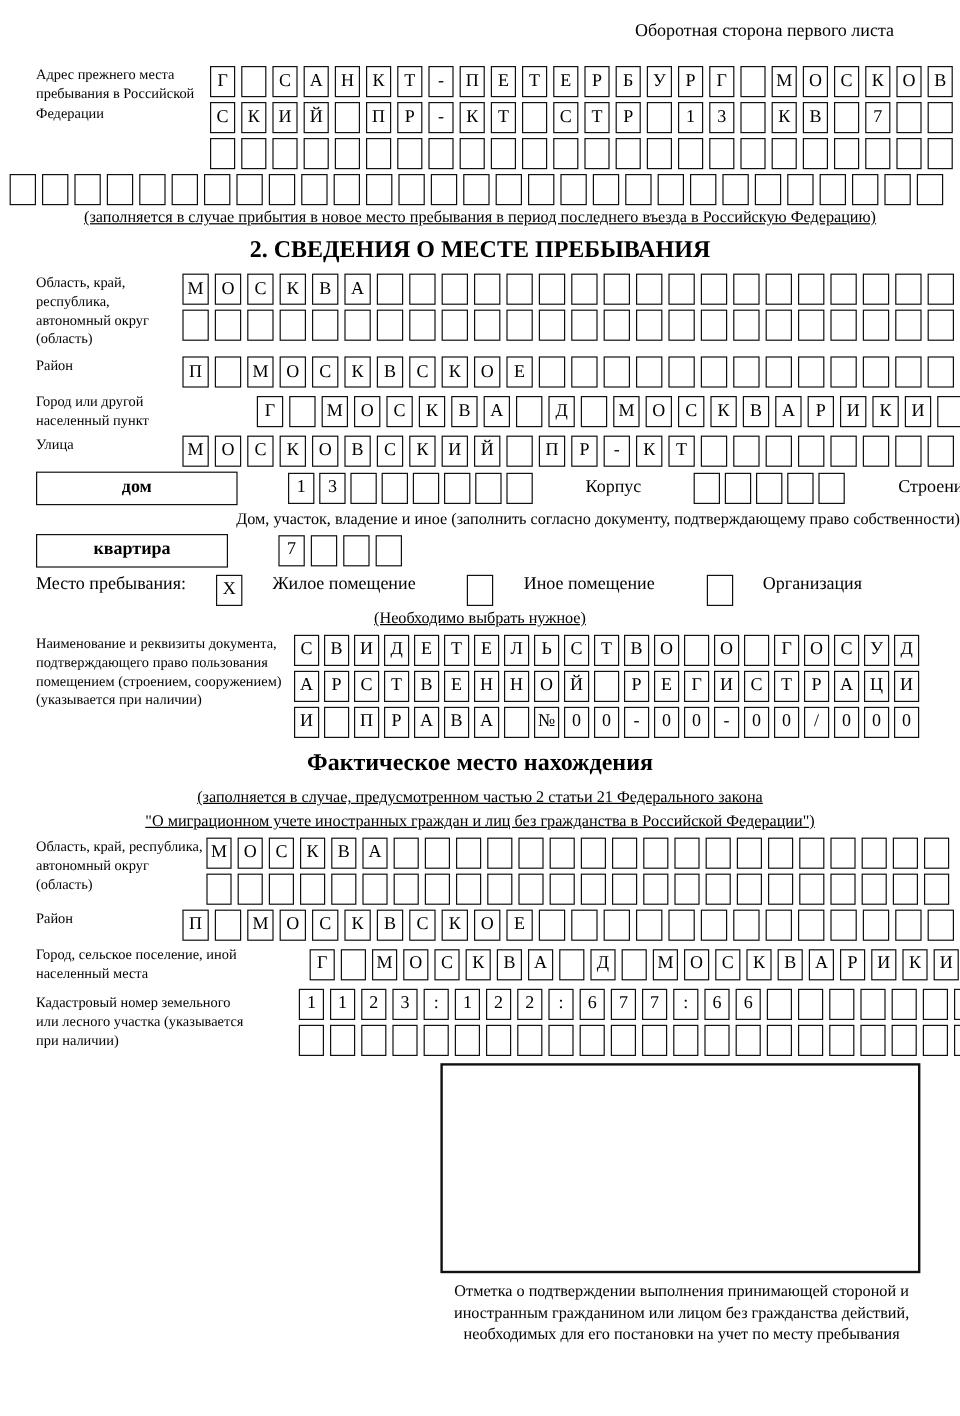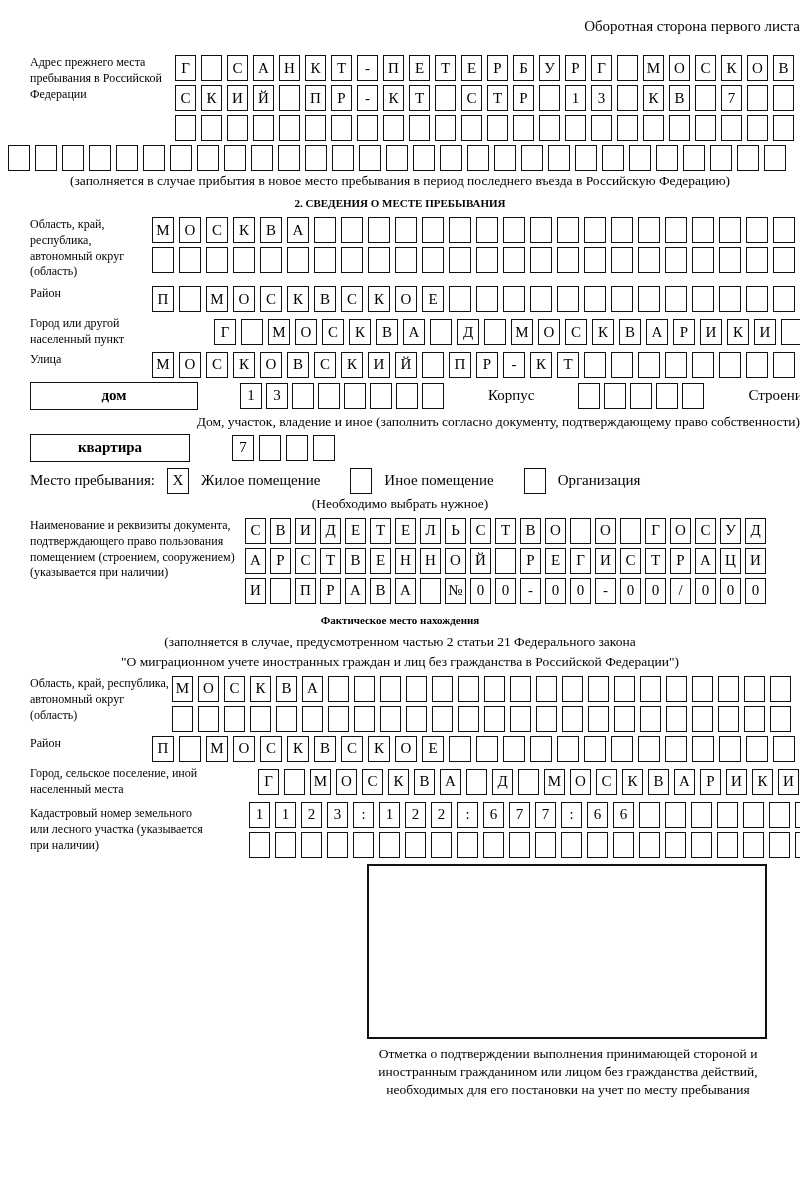--- a/index.html
+++ b/index.html
@@ -2,51 +2,51 @@
 <html><head>
 <meta charset="utf-8">
 <style>
   html,body{margin:0;padding:0;background:#fff;}
   .page{
     width:800px;height:1180px;box-sizing:border-box;
     padding:18px 0 0 30px;position:relative;
     font-family:"Liberation Serif","DejaVu Serif",serif;
     color:#000;background:#fff;overflow:hidden;
   }
-  .header-note{font-size:15px;text-align:right;margin-bottom:20px;}
+  .header-note{font-size:15px;text-align:right;padding-right:55px;margin-bottom:20px;}
   .frow{display:flex;align-items:flex-start;margin-bottom:4px;}
   .frow.vcenter{align-items:center;gap:36px;}
   .label{font-size:12px;line-height:1.32;flex-shrink:0;}
   .w122{width:122px;} .w145{width:145px;} .w148{width:148px;}
   .w142{width:142px;} .w192{width:192px;} .w183{width:183px;} .w215{width:215px;}
   .cellcol{display:flex;flex-direction:column;gap:4px;}
   .cells{display:flex;gap:5px;}
   .cells.g4{gap:4px;}
   .cell{
     width:22px;height:26px;box-sizing:border-box;border:1.5px solid #111;
     display:flex;align-items:center;justify-content:center;
     font-size:15px;background:#fff;flex-shrink:0;
   }
   .c21 .cell{width:21px;}
   .fullrow{margin-left:-22px;margin-bottom:2px;}
   .caption{font-size:13.5px;margin:2px 0 4px 0;text-align:right;}
-  .caption.center{margin-left:-30px;width:800px;text-align:center;}
-  .section-title{font-weight:bold;font-size:11px;text-align:center;margin:8px 0 8px -30px;width:800px;}
+  .caption.center{margin-left:-30px;width:800px;text-align:center;text-decoration:underline;}
+  .section-title{font-weight:bold;font-size:20px;text-align:center;margin:8px 0 8px -30px;width:800px;}
   .labelbox{
     box-sizing:border-box;border:1.5px solid #111;height:28px;
     display:flex;align-items:center;justify-content:center;font-size:15px;flex-shrink:0;font-weight:bold;
   }
   .house-box{width:168px;margin-right:6px;}
   .apt-box{width:160px;margin-right:6px;}
   .inline-label{font-size:15px;margin:0 8px;white-space:nowrap;}
   .checkbox{
     width:22px;height:26px;box-sizing:border-box;border:1.5px solid #111;
     display:flex;align-items:center;justify-content:center;font-size:15px;flex-shrink:0;
   }
-  .type-row{display:flex;align-items:center;gap:12px;font-size:15px;margin:6px 0 2px 0;}
+  .type-row{display:flex;gap:25px;font-size:15px;margin:6px 0 2px 0;}
   .type-row .opt-label{margin-right:18px;}
   .stamp-box{
     width:400px;height:175px;border:2px solid #111;box-sizing:border-box;
     margin-left:337px;margin-top:6px;background:#fff;
   }
   .stamp-caption{
     width:416px;margin-left:330px;text-align:center;font-size:13.5px;margin-top:6px;line-height:1.35;
   }
   .mt6{margin-top:6px;} .mt10{margin-top:10px;}
 </style>

